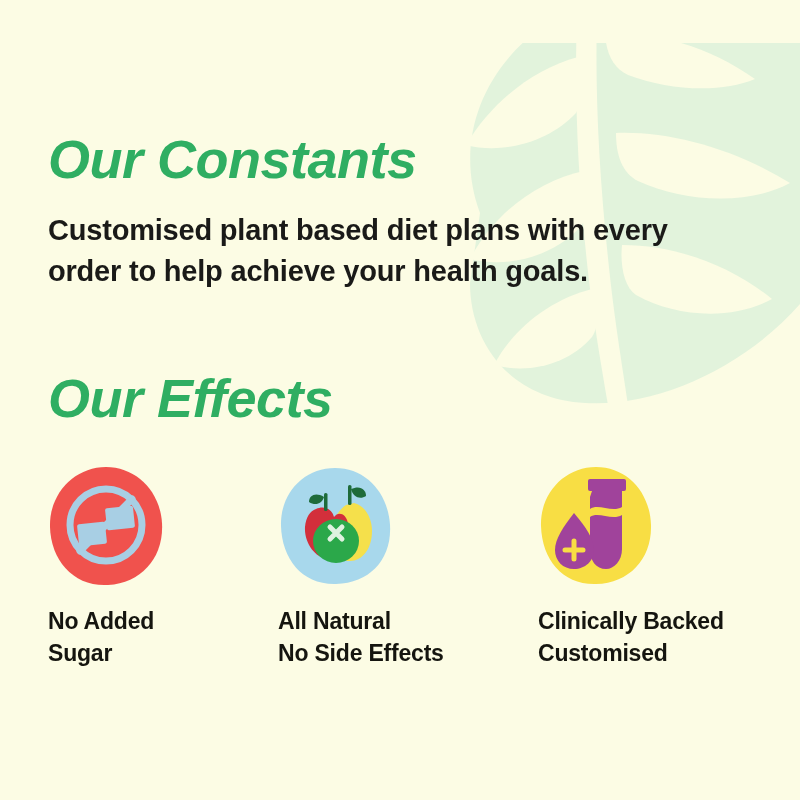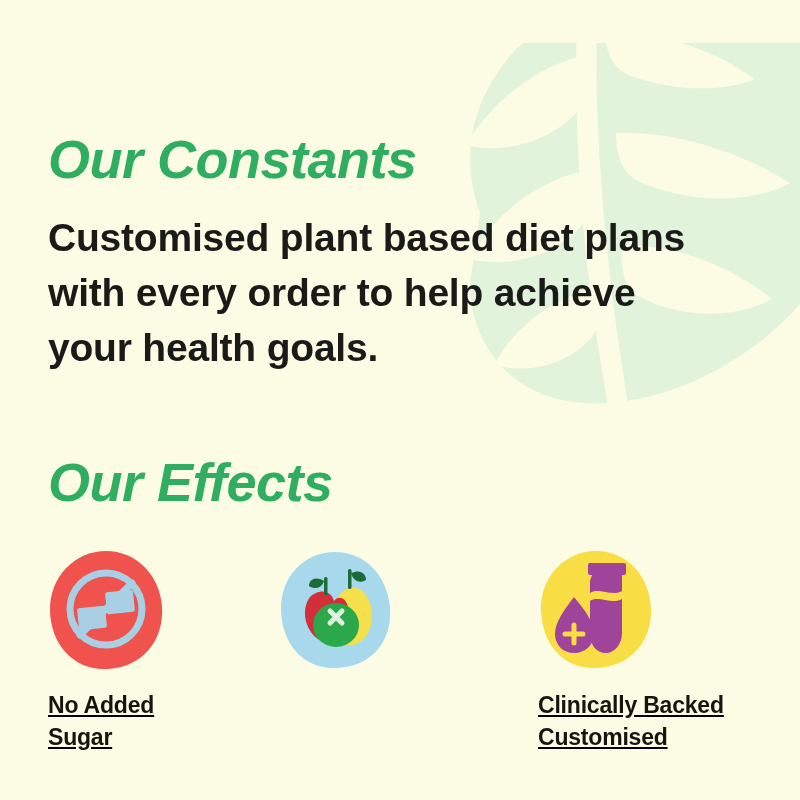--- a/index.html
+++ b/index.html
@@ -51,34 +51,33 @@
     line-height: 1.05;
     margin: 0;
   }
 
   #constants-heading { padding-top: 88px; }
 
   #constants-body {
     margin: 0;
     padding-top: 22px;
     color: #1A1A18;
-    font-size: 39px;
+    font-size: 29px;
     font-weight: bold;
     line-height: 1.42;
     max-width: 660px;
     letter-spacing: -0.2px;
   }
 
   #promise-heading { padding-top: 78px; }
 
   
   #promise-cards {
     display: flex;
     padding-top: 38px;
-    text-decoration: underline;
   }
   .promise-card {
     width: 250px;
     flex: 0 0 250px;
   }
   .promise-card:nth-child(2) { margin-left: -20px; }
   .promise-card:nth-child(3) { margin-left: 10px; }
 
   .promise-icon {
     width: 116px;
@@ -150,20 +149,22 @@
           <rect x="70" y="20" width="3.5" height="20" rx="1.6" fill="#1E6B3A"></rect>
           <path d="M73 24 C 82 20, 88 24, 88 31 C 82 35, 75 32, 73 24 Z" fill="#1E6B3A"></path>
 
           <path d="M38 44 C 46 40, 54 44, 56 52 C 60 46, 68 48, 70 58 C 73 74, 62 92, 50 93 C 38 94, 26 78, 27 62 C 28 52, 32 46, 38 44 Z" fill="#D32F3B"></path>
           <rect x="46" y="28" width="3.5" height="18" rx="1.6" fill="#1E6B3A"></rect>
           <path d="M46 32 C 38 27, 31 30, 31 37 C 37 41, 44 39, 46 32 Z" fill="#1E6B3A"></path>
 
           <ellipse cx="58" cy="76" rx="23" ry="22" fill="#2BA84A"></ellipse>
           <path d="M52 62 L 64 74 M64 62 L 52 74" stroke="#DFF2E0" stroke-width="5" stroke-linecap="round"></path>
         </svg>
+        <p class="promise-label">All Natural
+No Side Effects</p>
       </div>
 
       <div class="promise-card">
         <svg class="promise-icon" viewBox="0 0 116 122" aria-hidden="true">
           <path d="M58 2 C 89 2, 112 27, 113 60 C 114 93, 92 118, 58 119 C 25 120, 4 95, 3 61 C 2 28, 27 2, 58 2 Z" fill="#F8DE44"></path>
 
           <rect x="50" y="14" width="38" height="12" rx="2" fill="#A0439B"></rect>
           <path d="M54 26 L 84 26 L 84 84 C 84 96, 76 104, 68 104 C 58 104, 52 96, 52 84 L 52 32 Z" fill="#A0439B"></path>
           <path d="M52 44 C 60 38, 74 48, 84 42 L 84 50 C 74 56, 60 46, 52 52 Z" fill="#F8DE44"></path>
 

